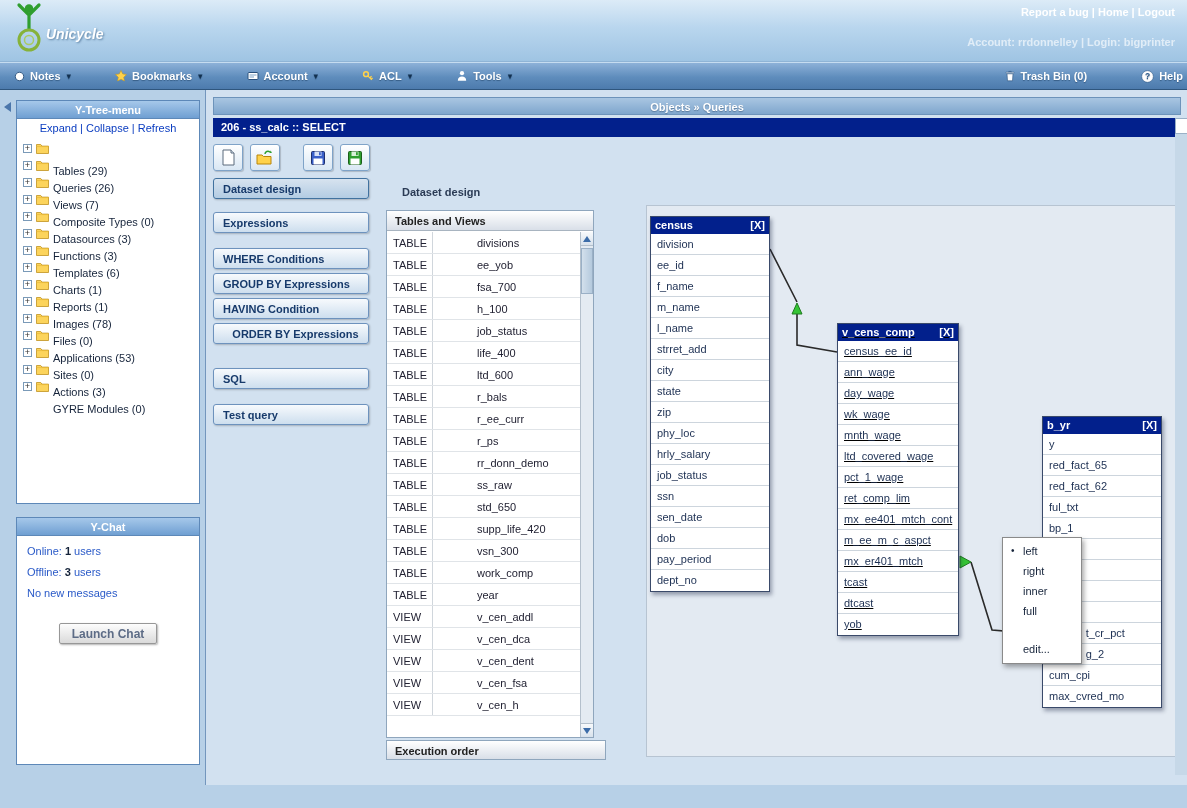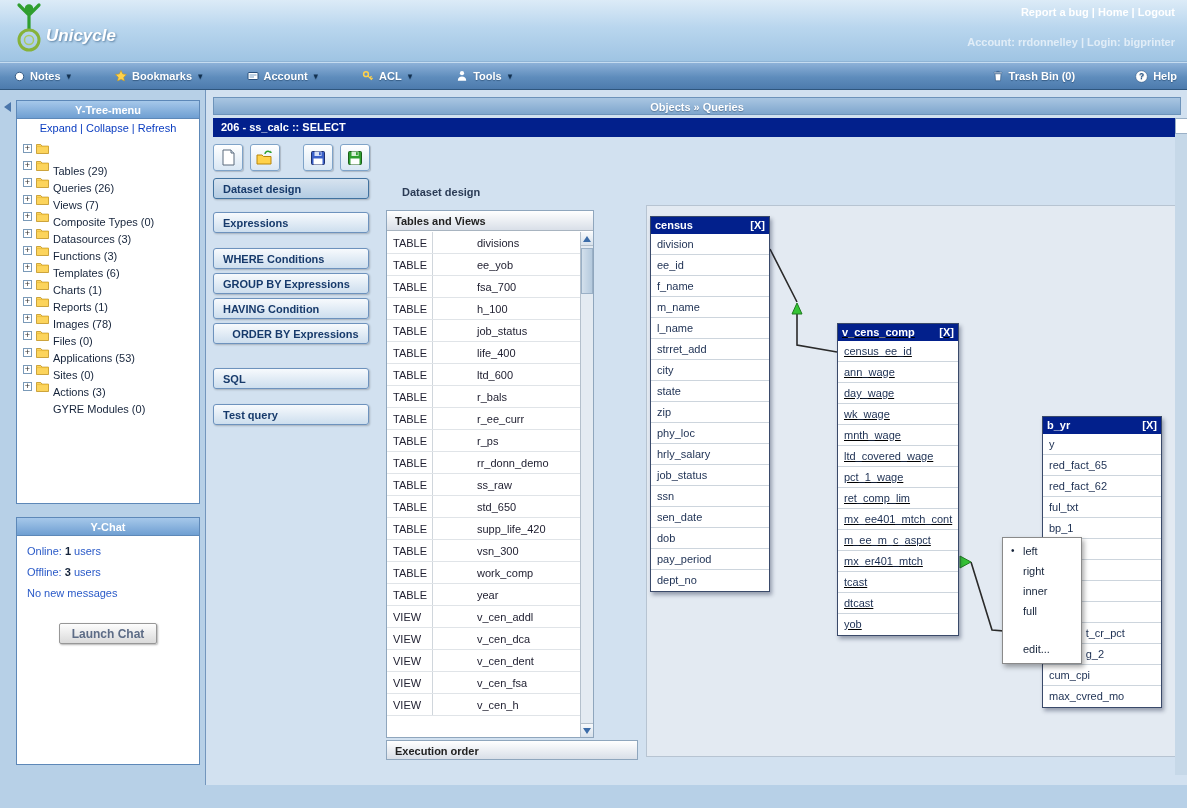--- a/index.html
+++ b/index.html
@@ -4,36 +4,36 @@
 <style>
   *{margin:0;padding:0;box-sizing:border-box;}
   html,body{width:1187px;height:808px;}
   body{font-family:"Liberation Sans","DejaVu Sans",sans-serif;font-size:11px;cursor:default;background:#b7d0e7;}
   #app{position:relative;width:1187px;height:808px;overflow:hidden;background:#b7d0e7;}
 
   
   #top-header{position:absolute;left:0;top:0;width:1187px;height:62px;
     background:linear-gradient(#dcebf7,#b9d6ee 45%,#9fc4e3);border-bottom:1px solid #8fb4d6;}
   #logo{position:absolute;left:12px;top:2px;display:flex;align-items:flex-start;}
-  .logo-text{color:#fff;font-style:italic;font-weight:bold;font-size:17px;margin-top:24px;margin-left:-10px;
+  .logo-text{color:#fff;font-style:italic;font-weight:bold;font-size:14px;margin-top:24px;margin-left:-10px;
     text-shadow:1px 1px 2px rgba(30,70,110,.55);}
   #nav-links{position:absolute;right:12px;top:6px;color:#fff;font-weight:bold;}
   .nav-link{cursor:pointer;}
   #account-info{position:absolute;right:12px;top:36px;color:#eef5fb;font-weight:bold;opacity:.8;}
 
   
   #menubar{position:absolute;left:0;top:62px;width:1187px;height:28px;
     background:linear-gradient(#8db1d8,#5e8cbc 55%,#4d7bad);
     border-top:1px solid #c6dcf0;border-bottom:1px solid #2f567e;
     display:flex;align-items:center;color:#fff;font-weight:bold;}
   #menu-left{display:flex;align-items:center;}
   .menu-item{display:flex;align-items:center;gap:5px;margin-left:14px;margin-right:30px;cursor:pointer;
     text-shadow:0 1px 1px rgba(0,30,60,.4);white-space:nowrap;}
   .menu-right{margin-left:auto;display:flex;align-items:center;gap:40px;margin-right:4px;}
-  .menu-right .menu-item{margin-right:6px;}
+  .menu-right .menu-item{margin-right:0;}
   .menu-caret{font-size:9px;color:#12304f;margin-left:1px;}
   .icon{display:inline-flex;align-items:center;line-height:0;}
 
   
   #sidebar-arrow{position:absolute;left:4px;top:102px;width:0;height:0;cursor:pointer;
     border-top:5px solid transparent;border-bottom:5px solid transparent;border-right:7px solid #4b76ab;}
   .side-panel{position:absolute;left:16px;width:184px;background:#fff;border:1px solid #5d88b8;}
   #tree-panel{top:100px;height:404px;}
   #chat-panel{top:517px;height:248px;}
   .panel-header{height:18px;line-height:18px;text-align:center;color:#fff;font-weight:bold;
@@ -84,21 +84,21 @@
   #tables-scrollbar{position:absolute;right:0;top:21px;bottom:0;width:13px;background:#e4ebf2;border-left:1px solid #b4c0cc;}
   .scroll-btn{position:absolute;left:0;right:0;height:14px;background:linear-gradient(#f8fafc,#d8e2ec);cursor:pointer;}
   .scroll-btn.up{top:0;border-bottom:1px solid #b4c0cc;}
   .scroll-btn.down{bottom:0;border-top:1px solid #b4c0cc;}
   .tri-up{width:0;height:0;border-left:4px solid transparent;border-right:4px solid transparent;
     border-bottom:6px solid #3c6ca8;margin:4px auto 0;}
   .tri-down{width:0;height:0;border-left:4px solid transparent;border-right:4px solid transparent;
     border-top:6px solid #3c6ca8;margin:4px auto 0;}
   .scroll-thumb{position:absolute;left:0;right:0;top:16px;height:46px;cursor:grab;
     background:linear-gradient(90deg,#d3e0ec,#b4c9dd);border:1px solid #9ab0c6;}
-  #tables-footer{position:absolute;left:180px;top:650px;width:252px;height:20px;line-height:20px;
+  #tables-footer{position:absolute;left:180px;top:650px;width:220px;height:20px;line-height:20px;
     background:linear-gradient(#ffffff,#d9dfe8);border:1px solid #8fa6bd;font-weight:bold;color:#222;padding-left:8px;}
 
   
   #diagram{position:absolute;left:440px;top:115px;width:530px;height:552px;background:#e3eaf2;border:1px solid #b7c4d2;}
   #connections{position:absolute;left:0;top:0;pointer-events:none;}
   .conn{stroke:#2a2a2a;stroke-width:1.6;fill:none;}
   .arrow{fill:#35c435;stroke:#1e7a1e;stroke-width:1;}
   .entity{position:absolute;background:#fff;border:1px solid #3a4a6a;box-shadow:2px 3px 4px rgba(30,40,70,.4);}
   .entity-header{height:17px;line-height:17px;background:#02208c;color:#fff;font-weight:bold;
     display:flex;justify-content:space-between;padding:0 4px;cursor:move;}

